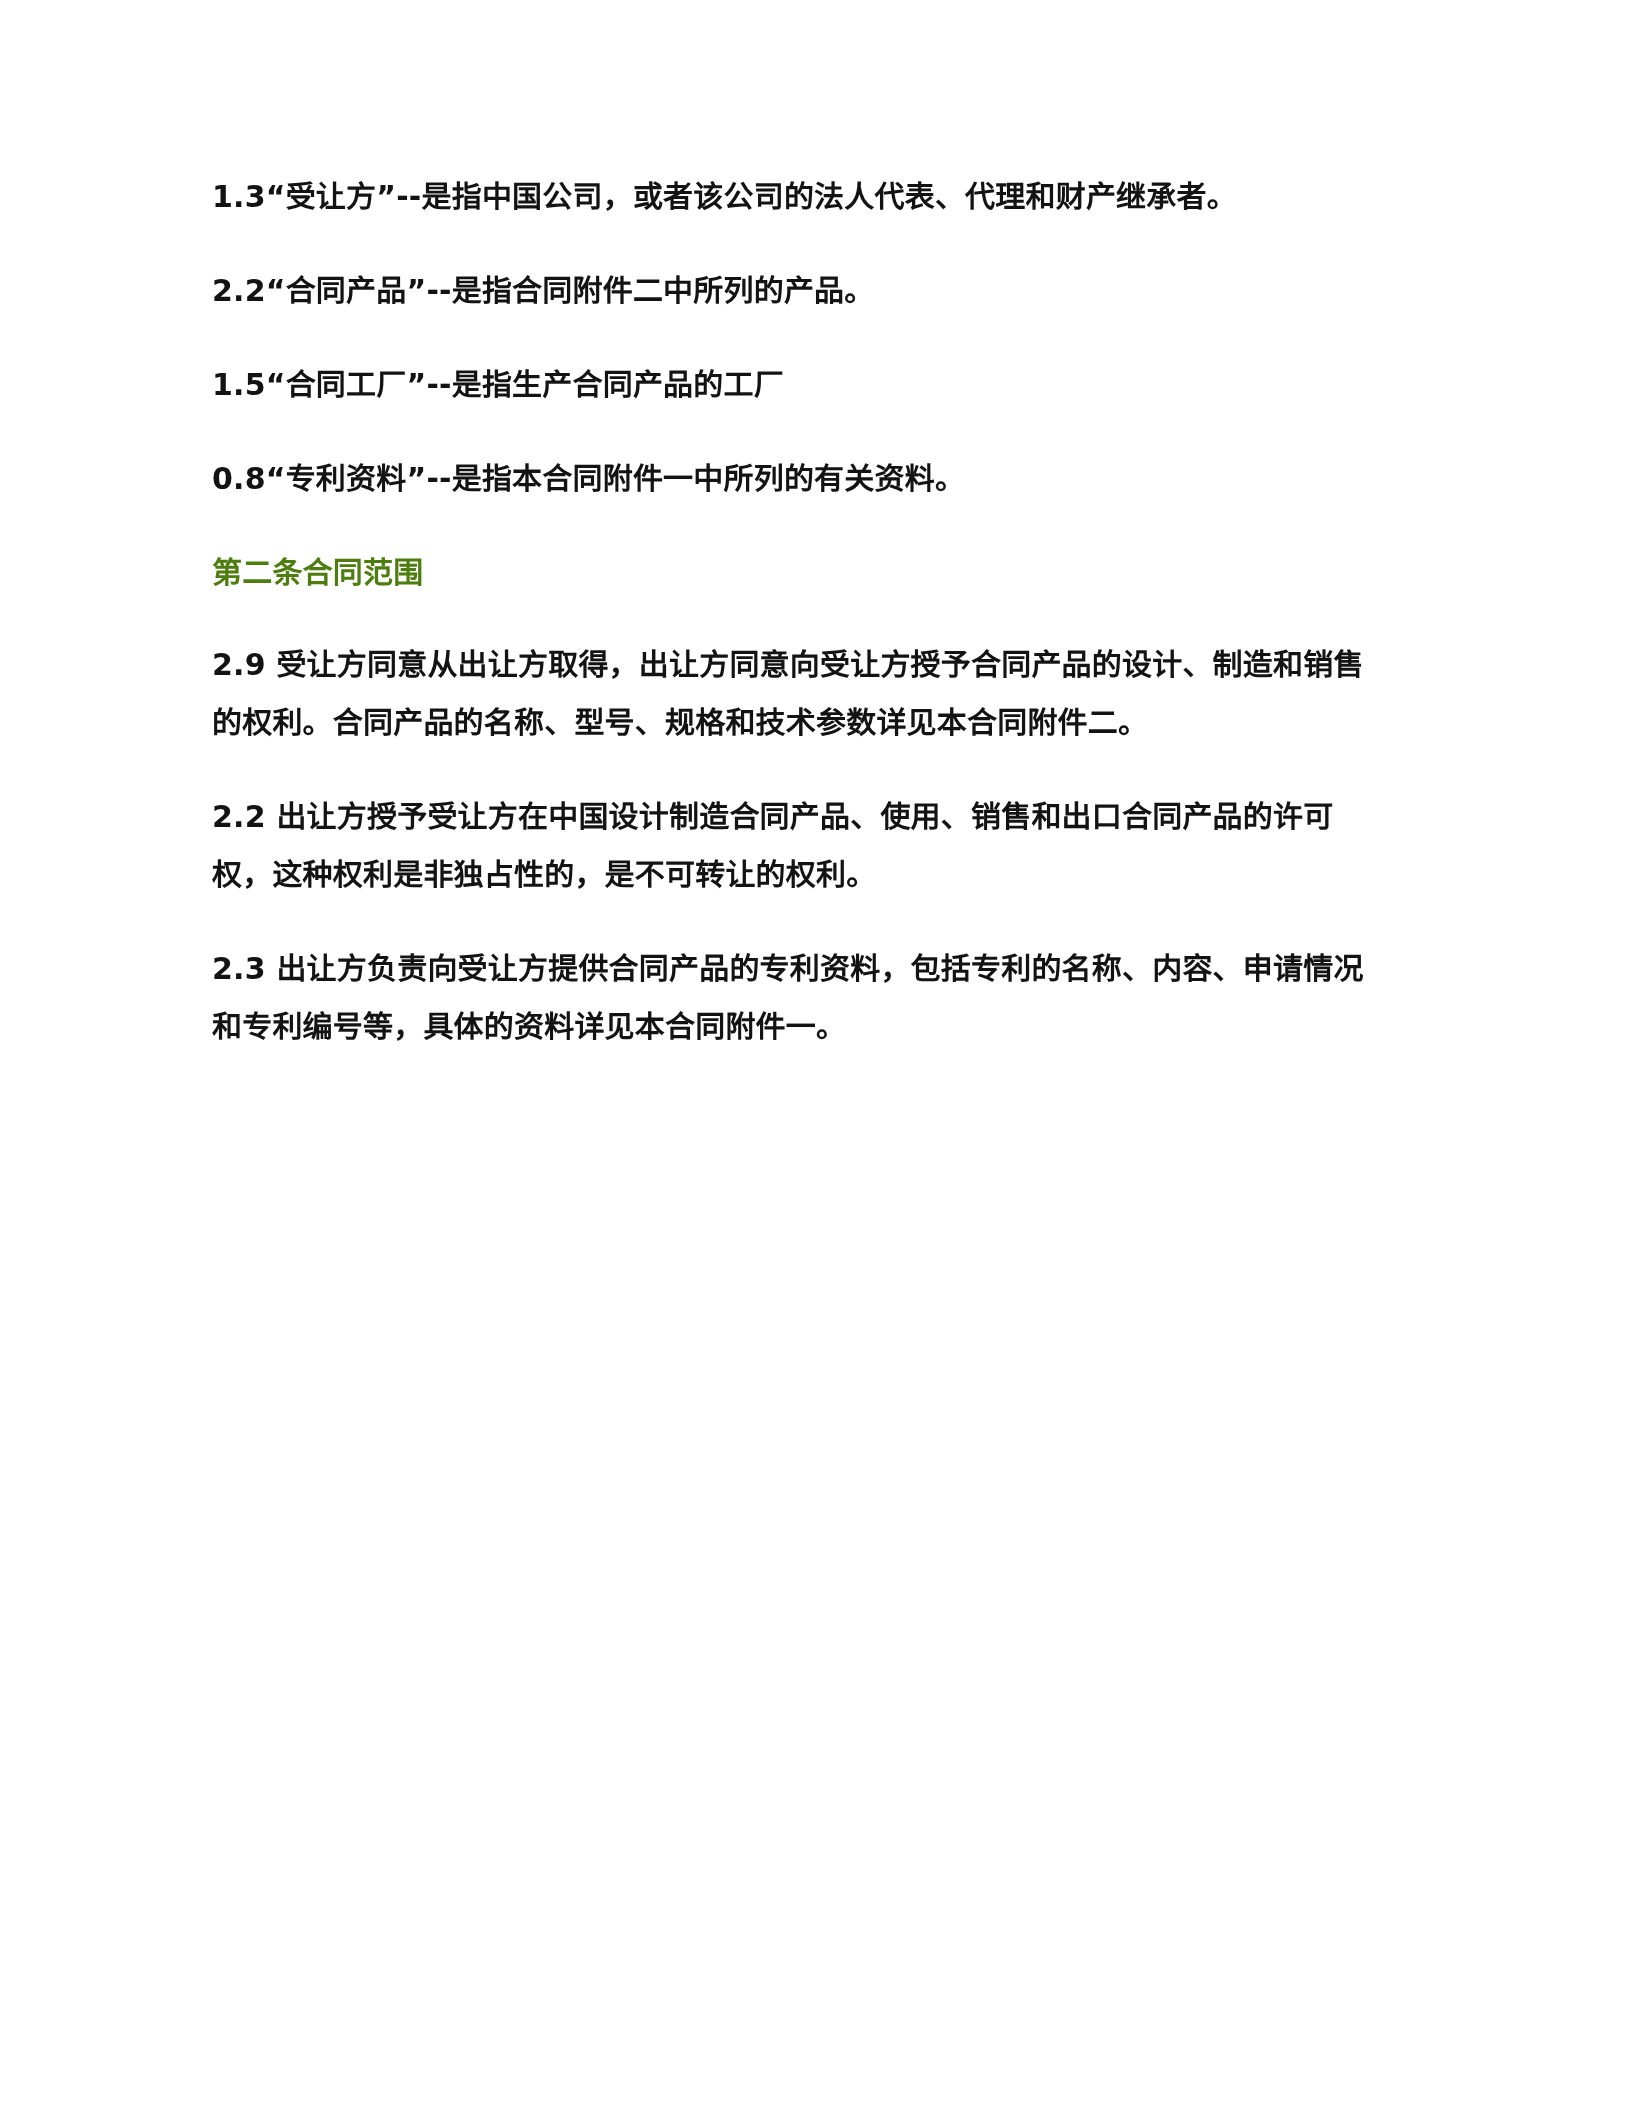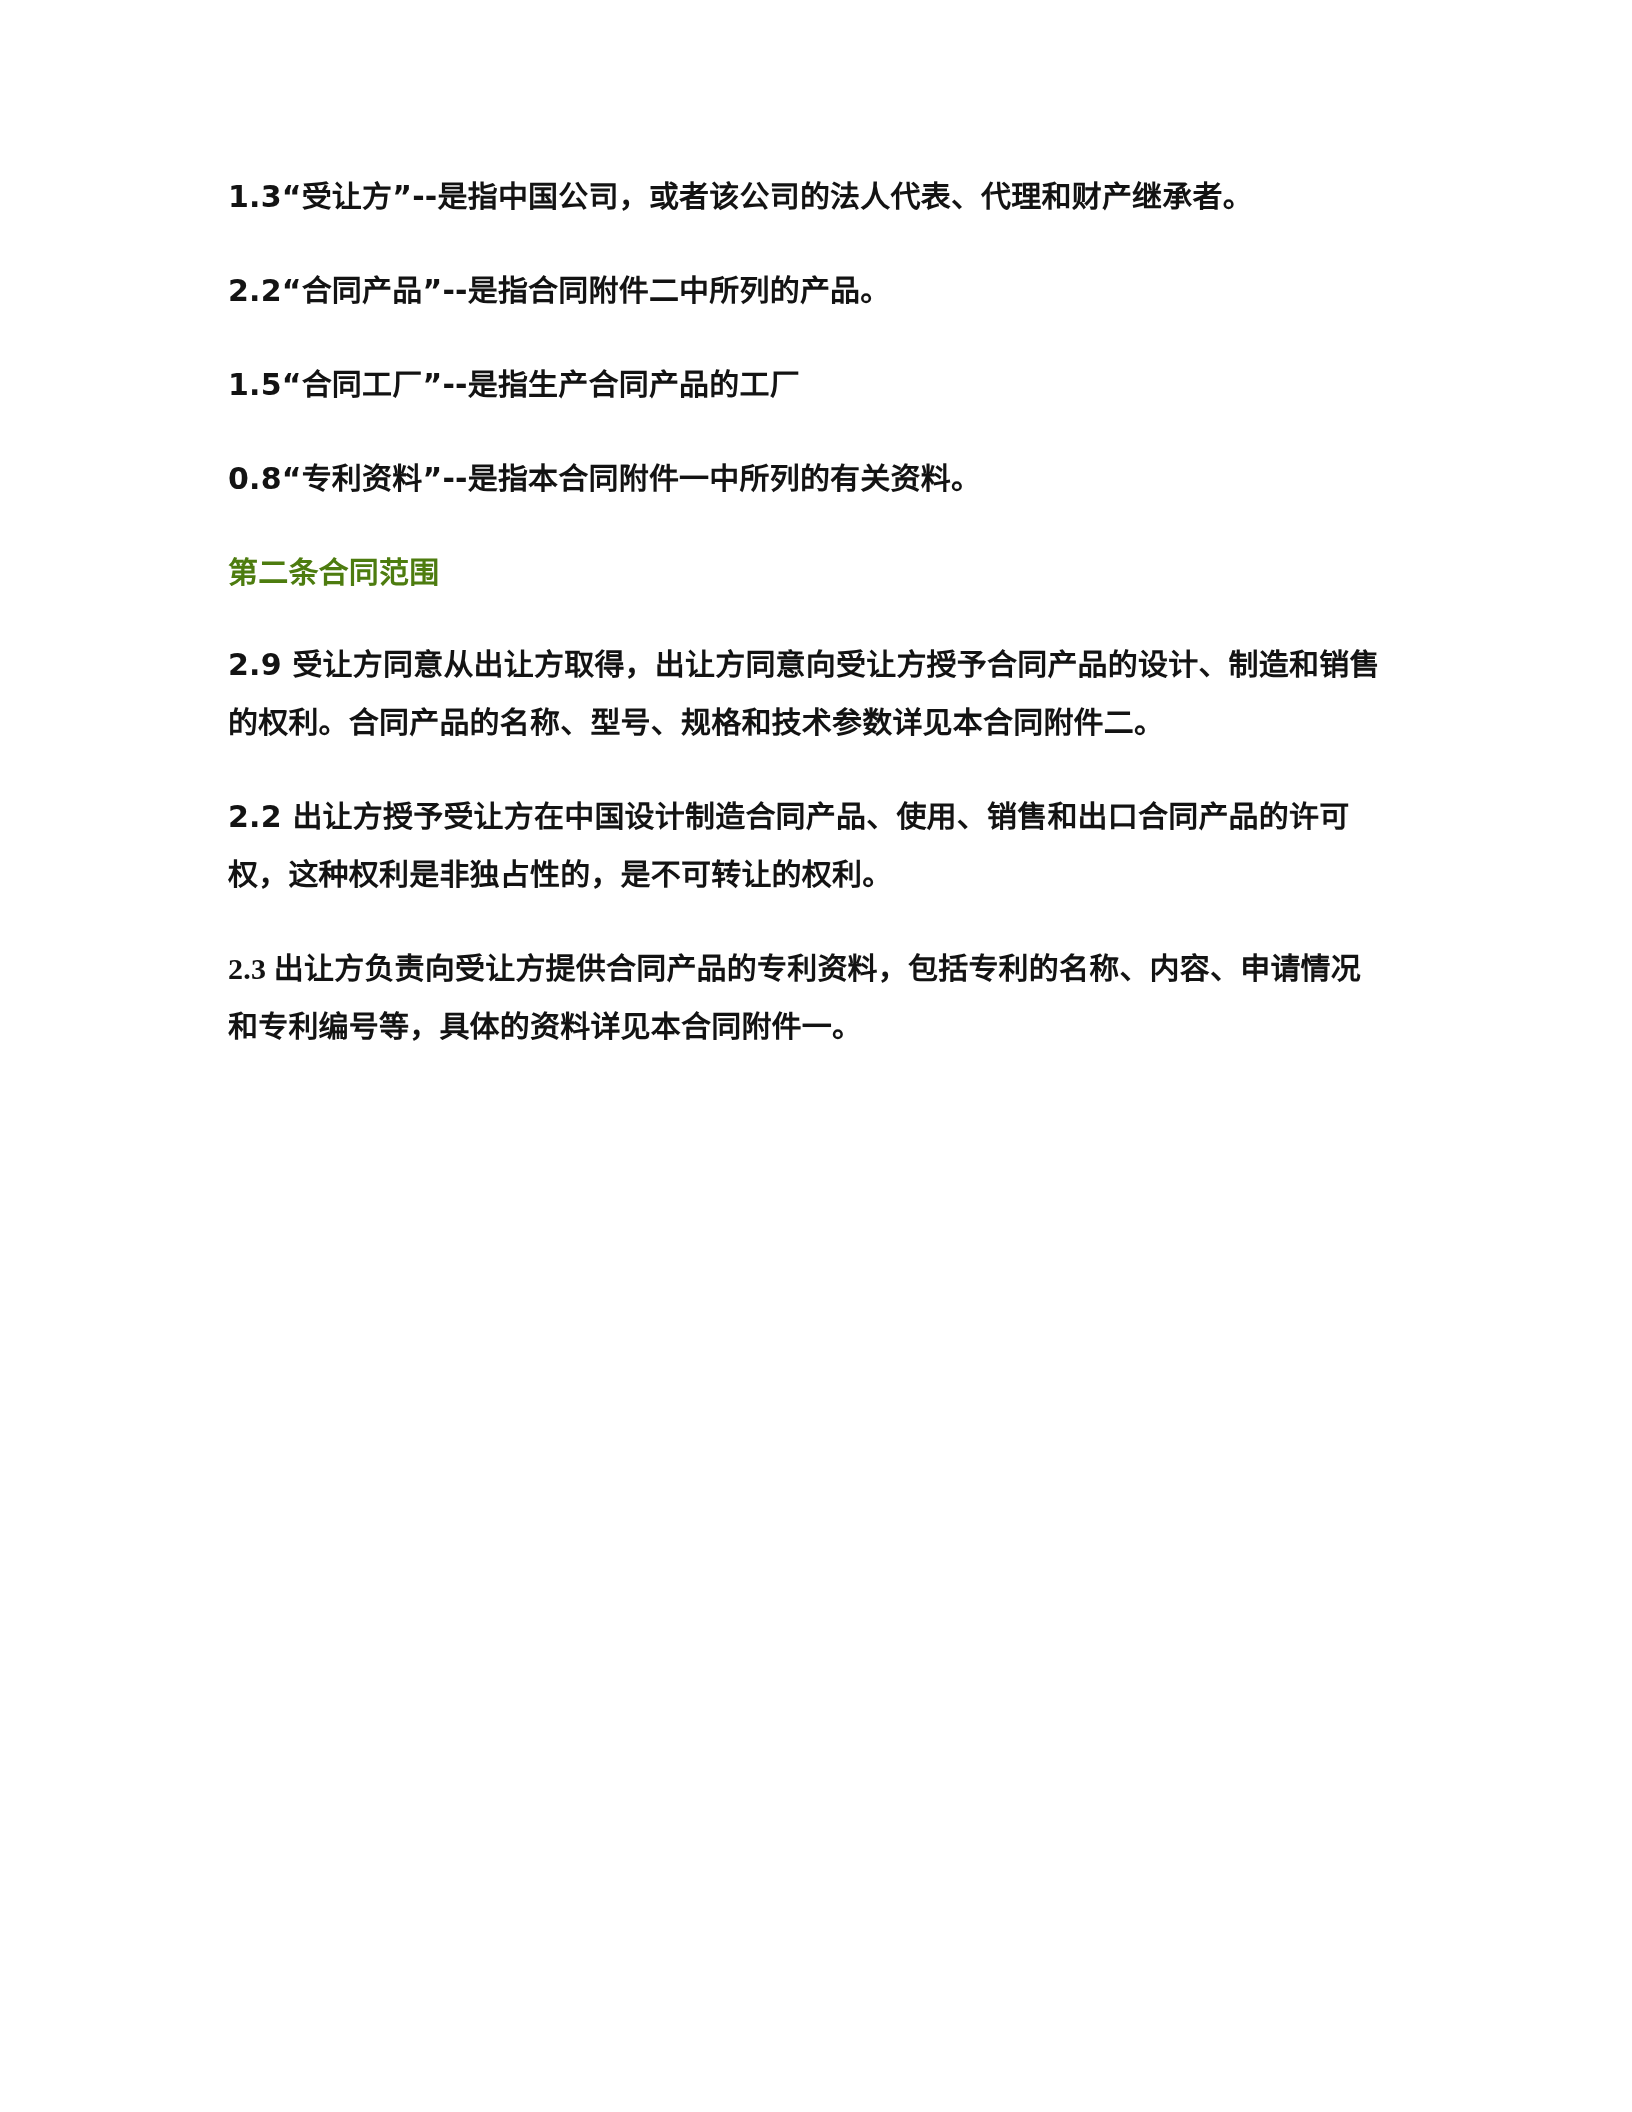--- a/index.html
+++ b/index.html
@@ -12,37 +12,36 @@
     position: relative;
     width: 1632px;
     height: 2112px;
     background: #ffffff;
     box-sizing: border-box;
     overflow: hidden;
     font-family: "DejaVu Sans", "Liberation Sans", sans-serif;
   }
   .content {
     position: absolute;
-    left: 228px;
+    left: 212px;
     top: 168px;
     width: 1160px;
   }
   .para {
     font-size: 30px;
     line-height: 58px;
     color: #131313;
     font-weight: 700;
     letter-spacing: 0.2px;
     margin: 0 0 36px 0;
     text-align: left;
     word-break: break-word;
   }
   .para:last-child {
     margin-bottom: 0;
-    font-family: Liberation Serif, serif;
   }
   .heading {
     font-size: 30px;
     line-height: 58px;
     color: #4d7c0f;
     font-weight: 700;
     letter-spacing: 0.2px;
     margin: 0 0 34px 0;
   }
   .spacer-before-heading {

